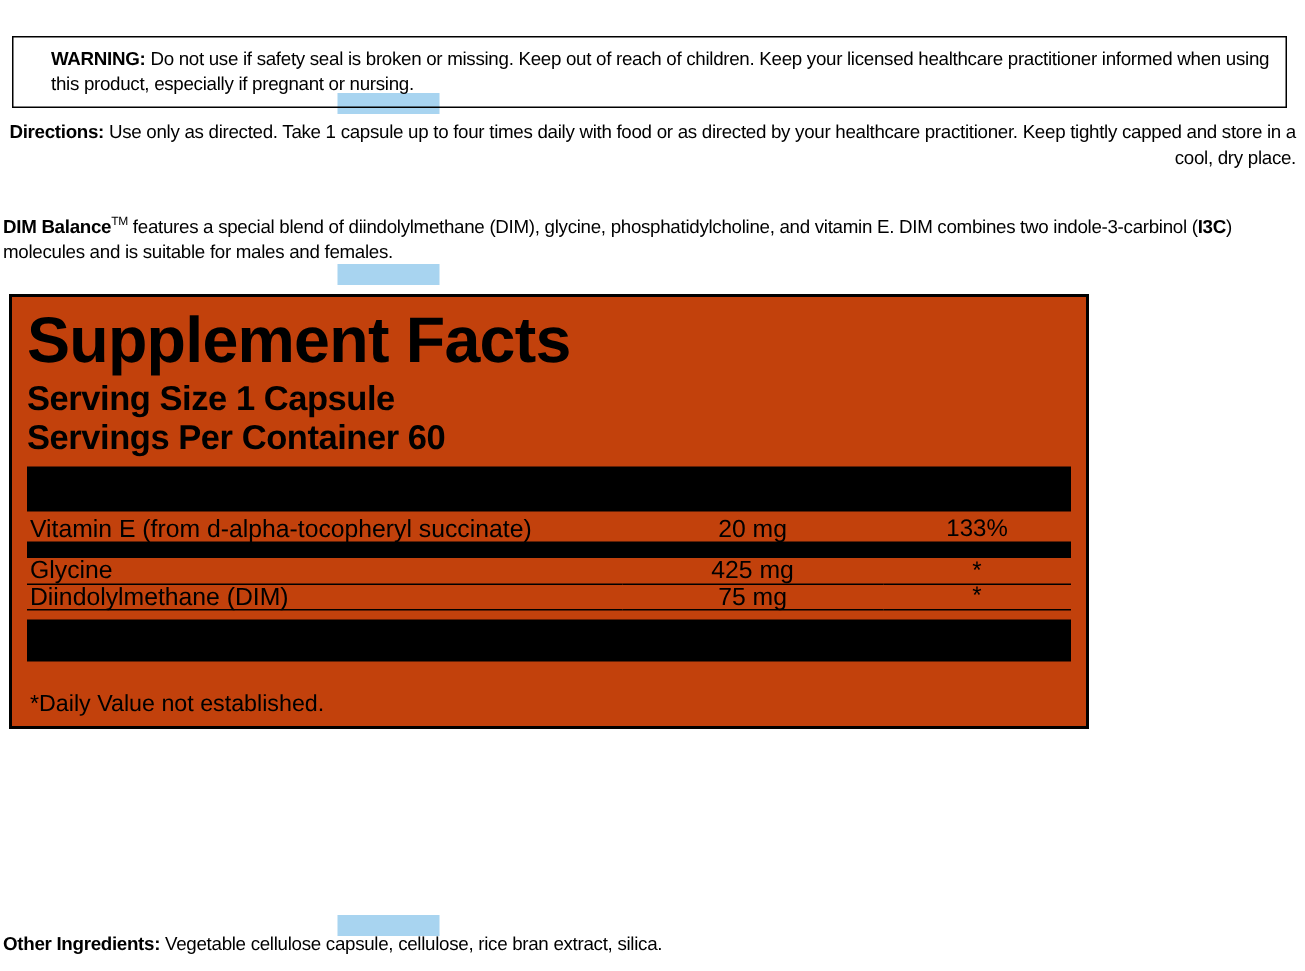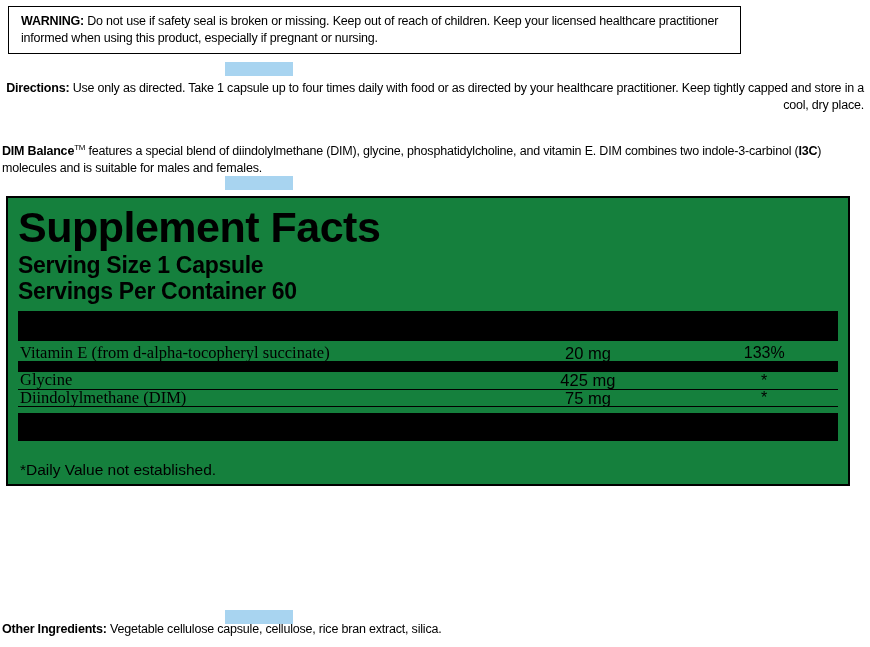--- a/index.html
+++ b/index.html
@@ -29,25 +29,25 @@
     height: 14px;
   }
   .blue-tab.t1 { left: 225px; top: 62px; width: 68px; }
   .blue-tab.t2 { left: 225px; top: 176px; width: 68px; }
   .blue-tab.t3 { left: 225px; top: 610px; width: 68px; }
 
   
   .warning-box {
     position: absolute;
     left: 8px;
-    top: 6px;
-    width: 733px;
+    top: 24px;
+    width: 850px;
     box-sizing: border-box;
     border: 1.5px solid #000;
-    padding: 6px 8px 7px 12px;
+    padding: 6px 8px 7px 25px;
   }
   .warning-text {
     font-family: "Liberation Sans", sans-serif;
     font-size: 12.5px;
     line-height: 1.32;
     letter-spacing: -0.2px;
   }
   .warning-text .lead {
     font-weight: bold;
   }
@@ -68,25 +68,25 @@
     font-size: 8px;
     vertical-align: super;
   }
   .para .nowrapbold { font-weight: bold; text-align: right; }
 
   
   .sf-panel {
     position: absolute;
     left: 6px;
     top: 196px;
-    width: 844px;
+    width: 720px;
     box-sizing: border-box;
     border: 2px solid #000;
     padding: 8px 10px 6px 10px;
-    background: #15803d;
+    background: #c2410c;
   }
   .sf-title {
     font-family: "Liberation Sans", sans-serif;
     font-weight: bold;
     font-size: 43px;
     line-height: 1.02;
     letter-spacing: -0.5px;
     margin: 0 0 2px 0;
   }
   .sf-serving {
@@ -137,21 +137,21 @@
     line-height: 1.0;
     padding: 5px 0 5px 0;
     border-bottom: 1.5px solid #000;
   }
   .nut-row.first td {
     padding-top: 4px;
   }
   .nut-row.first td {
     border-bottom: none;
   }
-  .nut-row td.name { padding-left: 2px; font-family: Liberation Serif, serif; }
+  .nut-row td.name { padding-left: 2px; }
   .nut-row td.dv { font-size: 16px; }
 
   .footnote {
     font-size: 15.5px;
     padding: 20px 0 0 2px;
     line-height: 1.1;
   }
 
   
   .other-ing {

